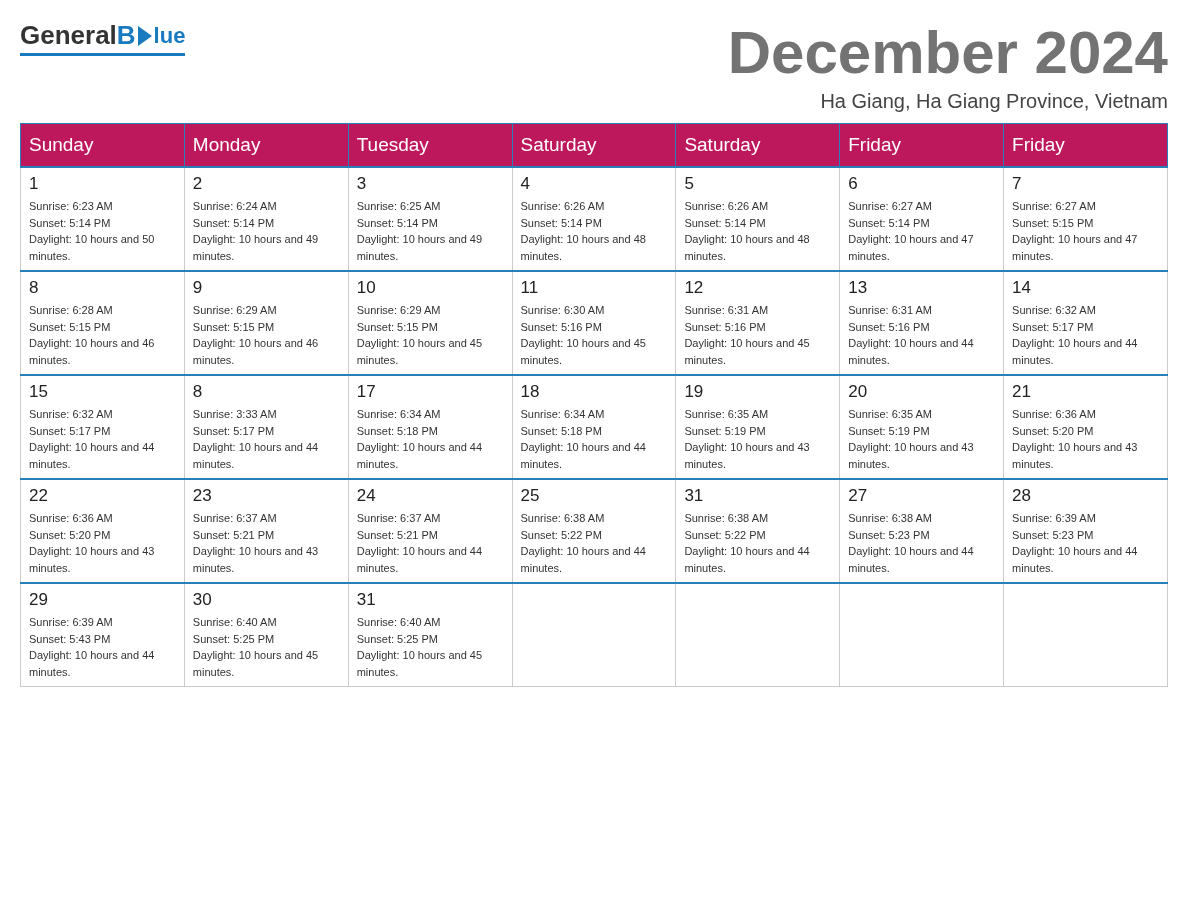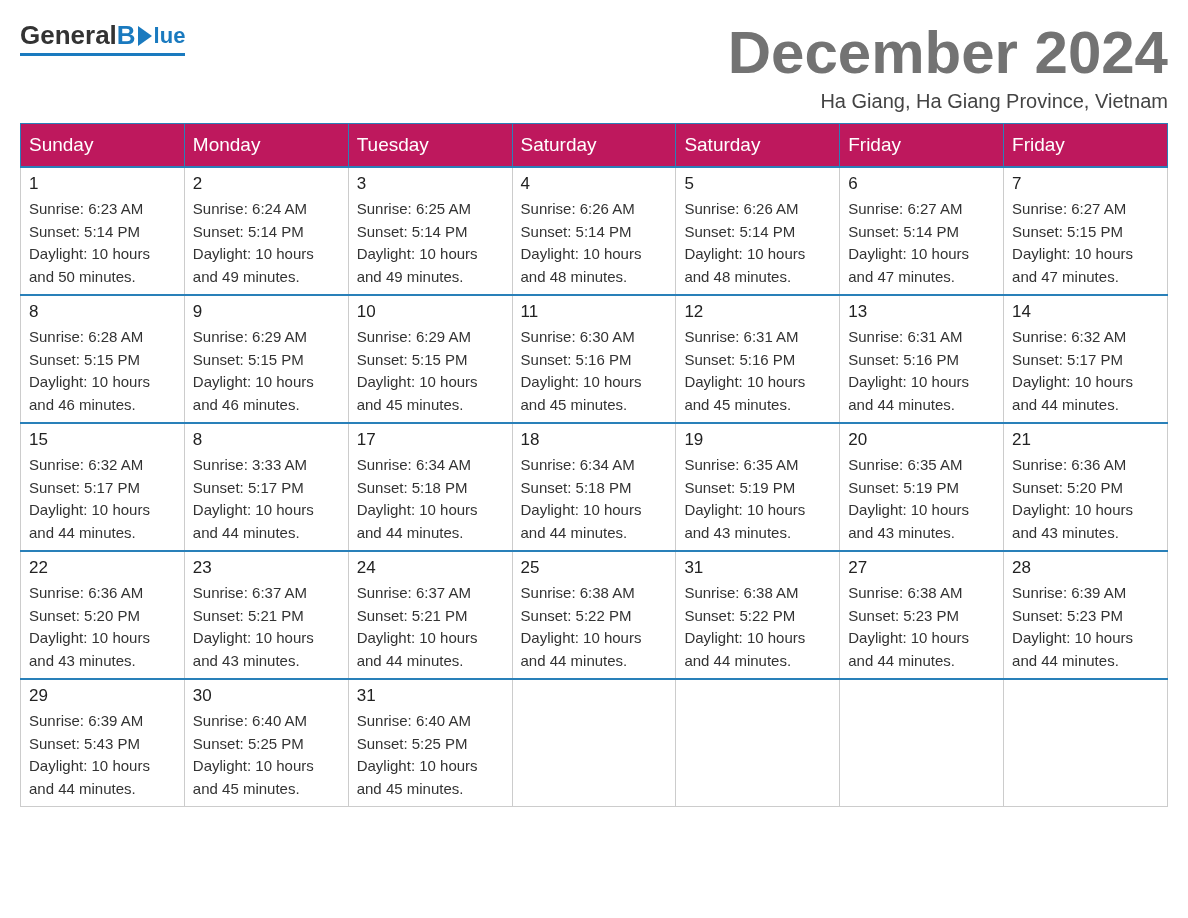--- a/index.html
+++ b/index.html
@@ -92,21 +92,21 @@
       border-top: 2px solid #2980b9;
     }
     .calendar td .day-num {
       font-size: 17px;
       font-weight: normal;
       color: #222;
       margin-bottom: 4px;
       display: block;
     }
     .calendar td .day-info {
-      font-size: 15px;
+      font-size: 11px;
       color: #333;
       line-height: 1.5;
     }
     .calendar td.empty {
       background: #fff;
     }
     .calendar tbody tr td {
       background: #fff;
     }
   </style>

